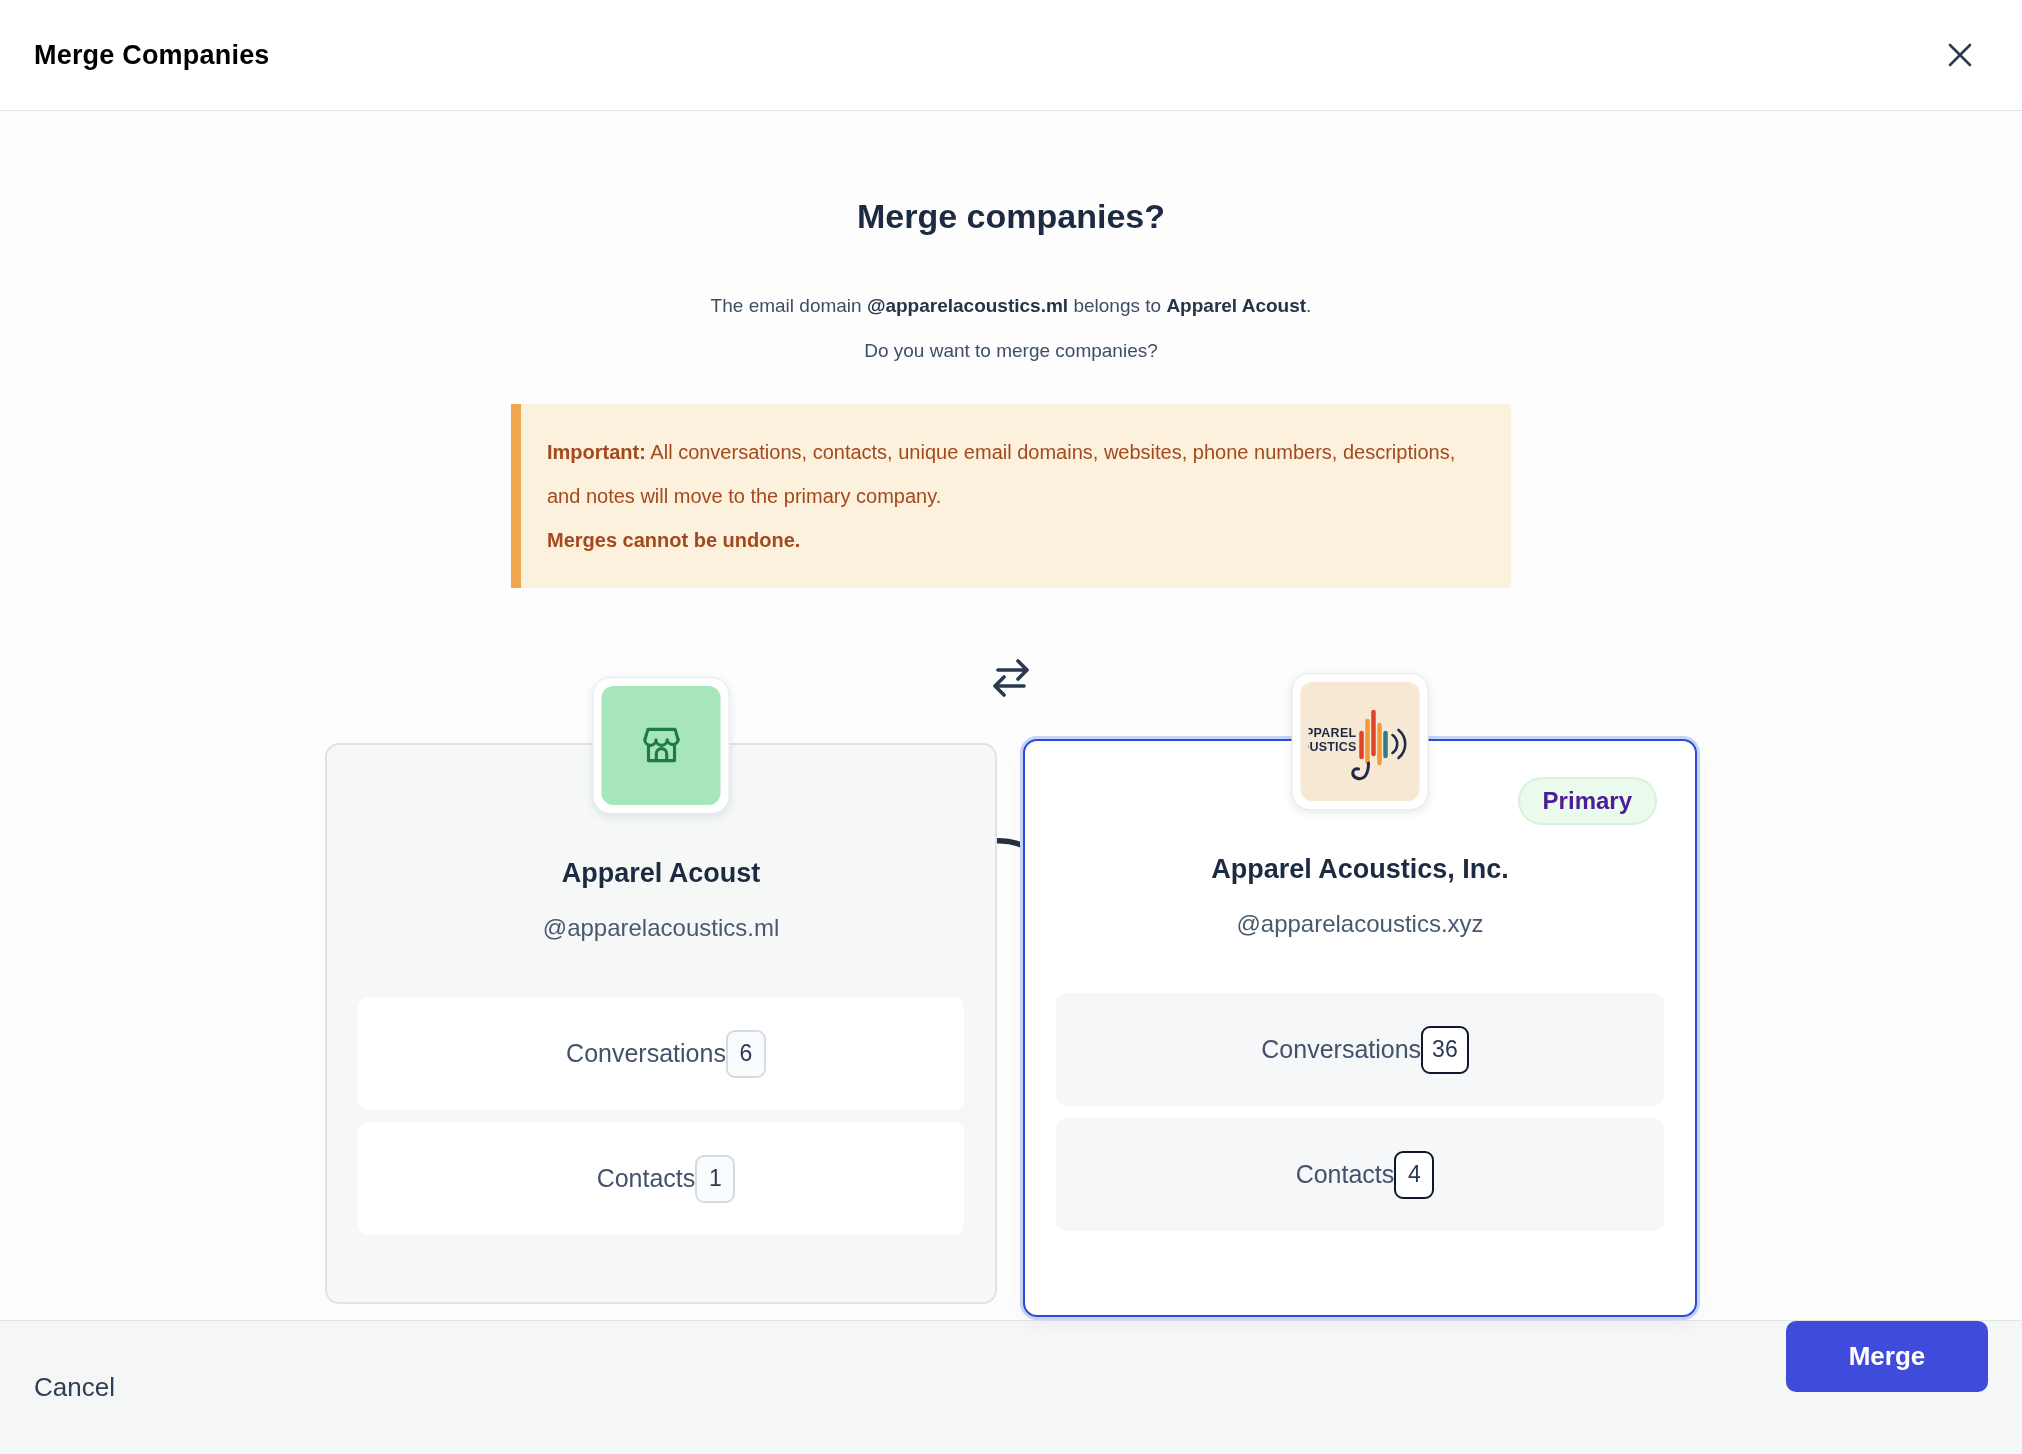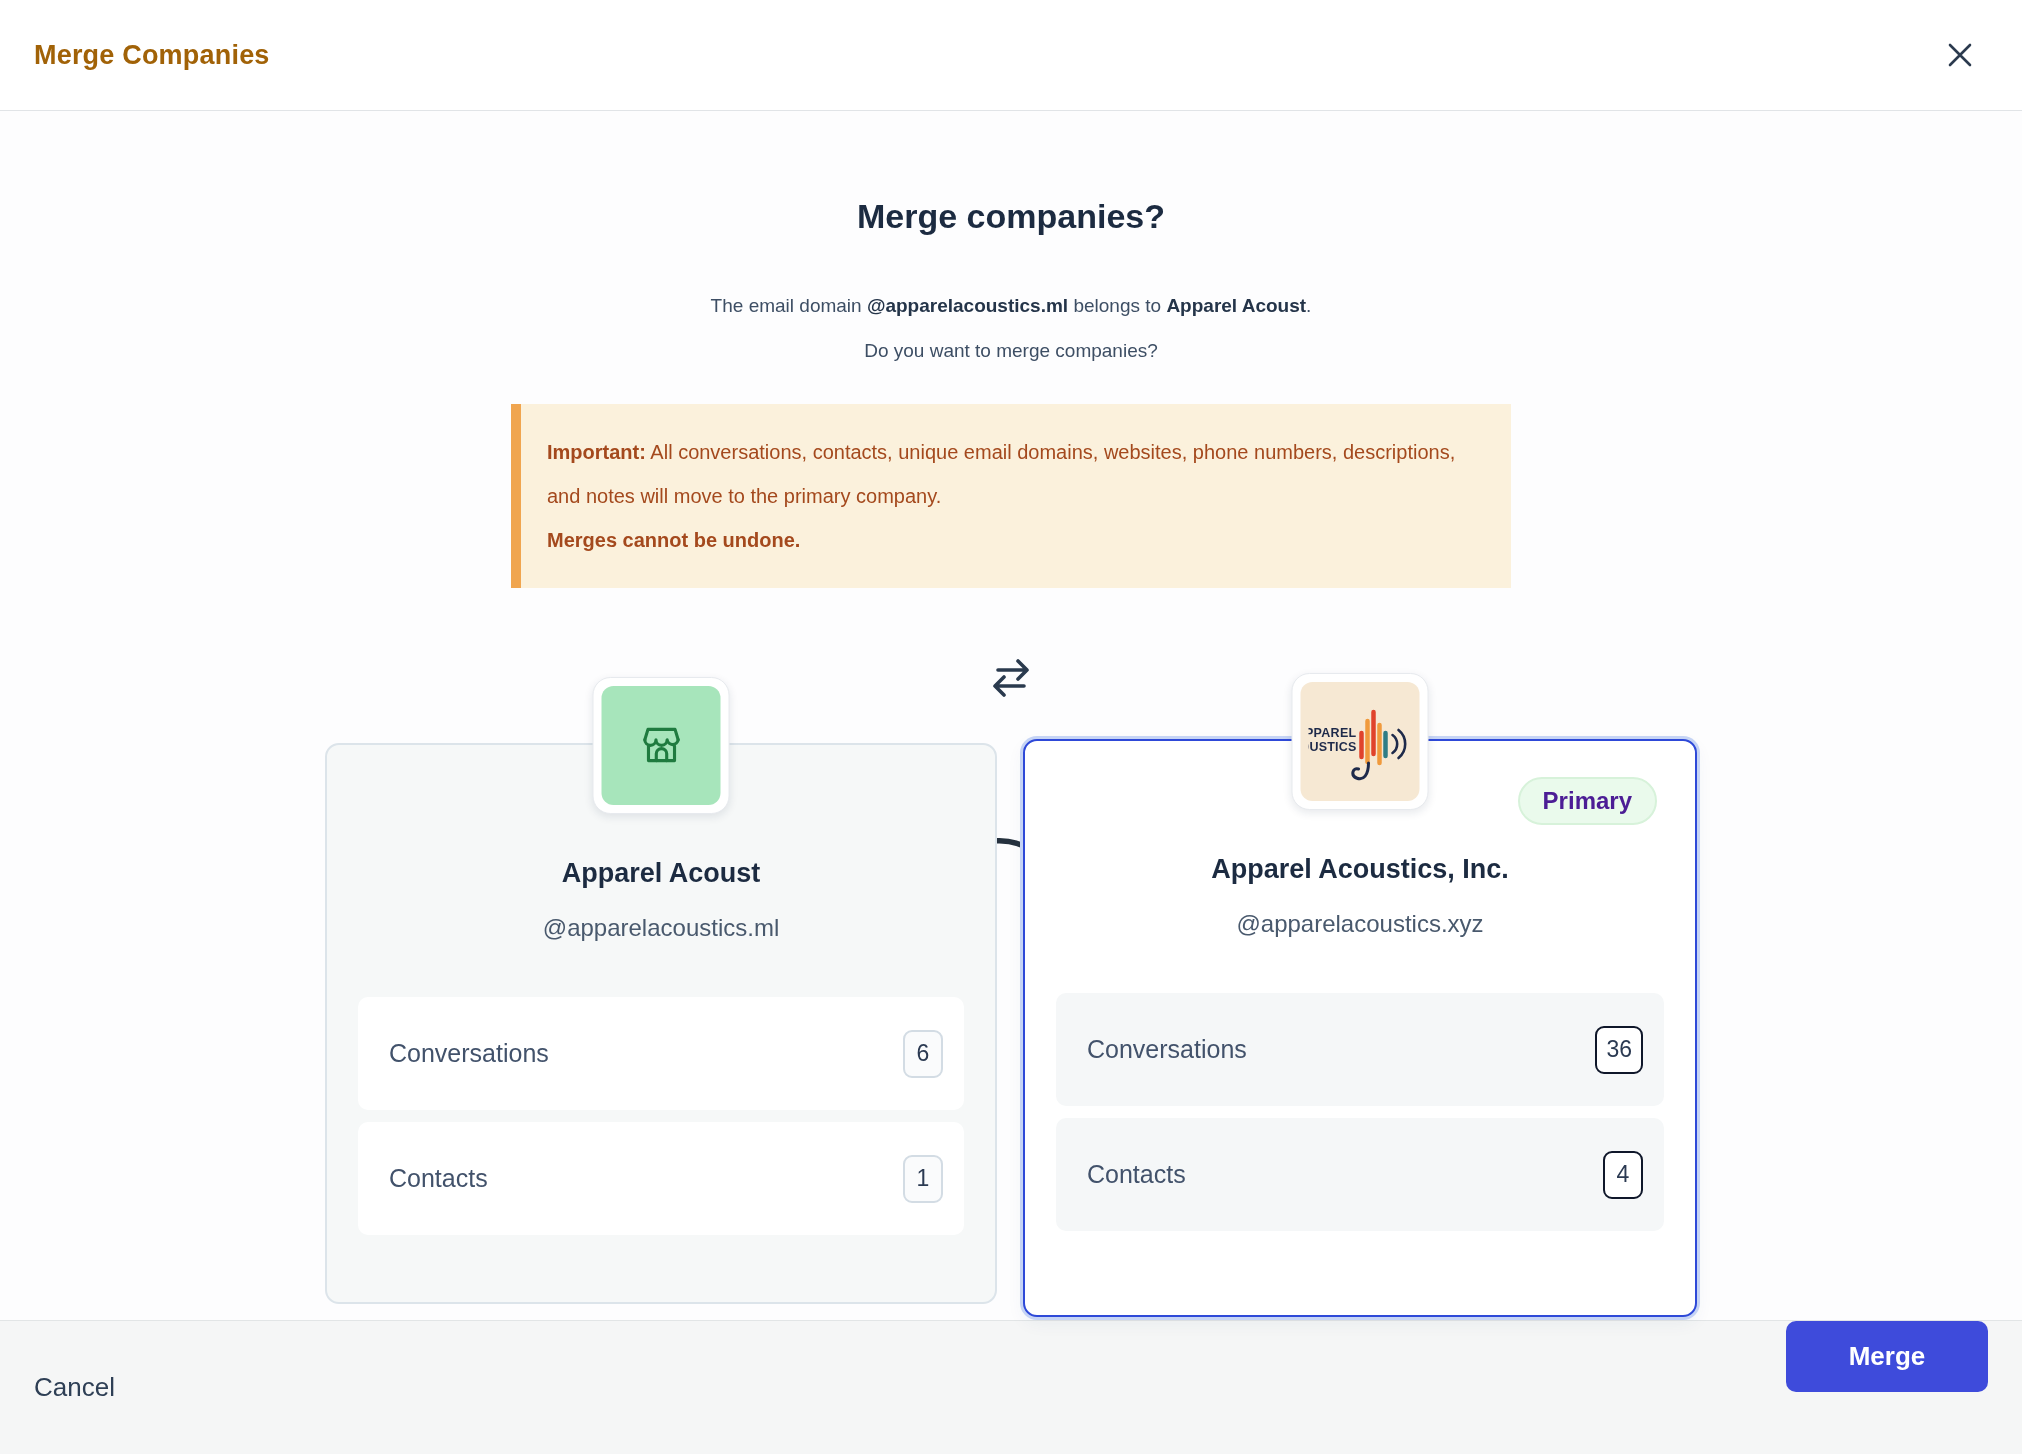--- a/index.html
+++ b/index.html
@@ -9,21 +9,21 @@
     background:#fdfdfe; color:#1c2b41;
     display:flex; flex-direction:column; overflow:hidden;
   }
   
   .hdr {
     height:111px; flex:0 0 111px; background:#ffffff;
     border-bottom:1px solid #e1e4e7;
     display:flex; align-items:center; justify-content:space-between;
     padding:0 40px 0 34px;
   }
-  .hdr-title { font-size:27px; font-weight:700; color:#a16207; letter-spacing:.2px; }
+  .hdr-title { font-size:27px; font-weight:700; color:#000000; letter-spacing:.2px; }
   .close-btn { width:44px; height:44px; display:flex; align-items:center; justify-content:center;
     cursor:pointer; background:none; border:none; }
   
   .main { flex:1 1 auto; position:relative; background:#fdfdfe; }
   .h1 { text-align:center; margin-top:85px; font-size:34px; font-weight:700; color:#1c2b41; line-height:40px; }
   .desc { text-align:center; margin-top:47px; font-size:19px; color:#3d4e64; line-height:45px; }
   .desc b { color:#243449; font-weight:700; }
   .warn {
     width:1000px; margin:31px auto 0;
     background:#fbf1dc; border-left:10px solid #f0a54f;
@@ -65,21 +65,21 @@
     position:absolute; top:30px; right:38px;
     background:#eafaec; border:2px solid #d7f2da; color:#4c1d95;
     border-radius:26px; padding:6px 23px;
     font-size:24px; font-weight:700; line-height:32px;margin-top:6px;
   }
   .card-title { text-align:center; padding-top:110px; font-size:27px; font-weight:700; color:#1c2b41; line-height:36px; }
   .card-domain { text-align:center; margin-top:22px; font-size:24px; color:#49596d; line-height:30px; }
   .rows { margin:54px 31px 0; display:flex; flex-direction:column; gap:12px; }
   .row {
     height:113px; border-radius:10px;
-    display:flex; align-items:center; justify-content:space-between;
+    display:flex; align-items:center; justify-content:center;
     padding:0 21px 0 31px;
   }
   .card-src .row { background:#ffffff; }
   .card-pri .row { background:#f5f7f8; }
   .row-label { font-size:25px; color:#42526b; }
   .count {
     min-width:40px; height:48px; padding:0 9px;
     display:flex; align-items:center; justify-content:center;
     border-radius:9px; font-size:23px; color:#2b3a52;
   }

